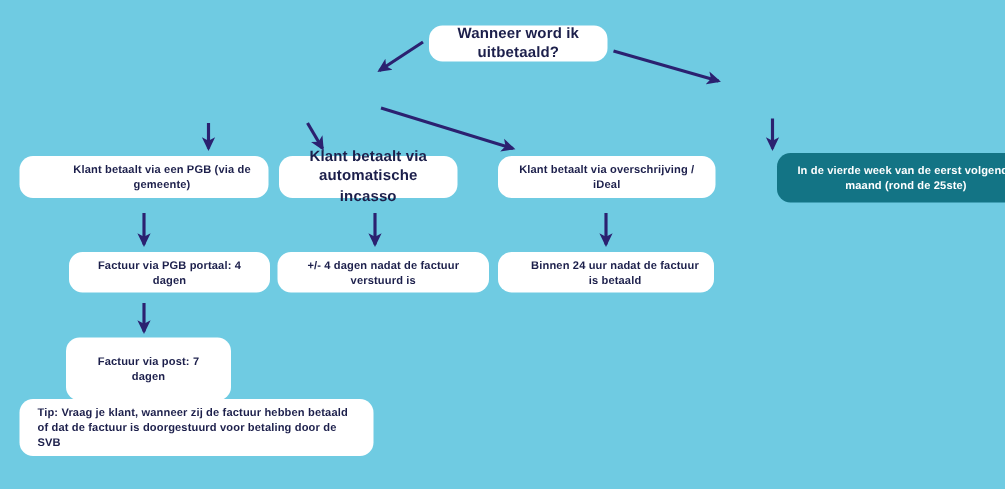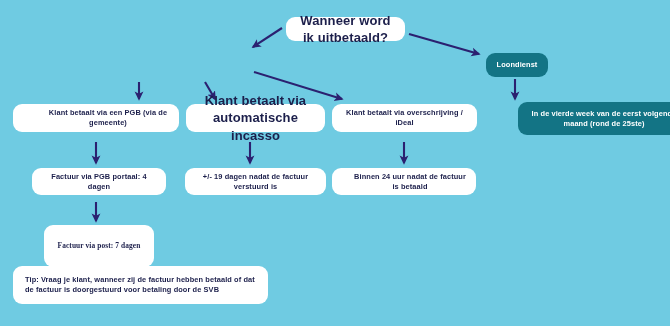--- a/index.html
+++ b/index.html
@@ -45,32 +45,32 @@
   }
   #arrows {
     position: absolute;
     left: 0;
     top: 0;
     width: 670px;
     height: 326px;
     pointer-events: none;
   }
   
-  #n-top      { left: 286px; top: 17px;  width: 119px; height: 24px; font-size: 13px; }
+  #n-top      { left: 286px; top: 17px;  width: 119px; height: 24px; font-size: 10px; }
   #n-regeling { left: 113px; top: 54px;  width: 128px; height: 24px; font-size: 7.4px; }
   #n-loon     { left: 486px; top: 53px;  width: 62px;  height: 24px; font-size: 7.4px; }
   #n-pgb      { left: 13px;  top: 104px; width: 166px; height: 28px; font-size: 7.4px; padding-left: 24px; }
-  #n-incasso  { left: 186px; top: 104px; width: 139px; height: 28px; font-size: 13px; }
+  #n-incasso  { left: 186px; top: 104px; width: 119px; height: 28px; font-size: 10px; }
   #n-overschr { left: 332px; top: 104px; width: 145px; height: 28px; font-size: 7.4px; justify-content: center; }
   #n-loonres  { left: 486px; top: 102px; width: 172px; height: 33px; font-size: 7.4px; margin-left: 32px; }
-  #n-portaal  { left: 32px;  top: 168px; width: 134px; height: 27px; font-size: 7.4px; }
+  #n-portaal  { left: 46px;  top: 168px; width: 134px; height: 27px; font-size: 7.4px; }
   #n-tiendag  { left: 185px; top: 168px; width: 141px; height: 27px; font-size: 7.4px; }
   #n-24uur    { left: 332px; top: 168px; width: 144px; height: 27px; font-size: 7.4px; padding-left: 12px; }
-  #n-post     { left: 44px;  top: 225px; width: 110px; height: 42px; font-size: 7.4px; font-family: Liberation Serif, serif; }
-  #n-tip      { left: 13px;  top: 266px; width: 255px; height: 38px; font-size: 7.4px; }
+  #n-post     { left: 44px;  top: 225px; width: 110px; height: 42px; font-size: 7.4px; }
+  #n-tip      { left: 13px;  top: 266px; width: 236px; height: 38px; font-size: 7.4px; }
   #n-tip .txt { text-align: left; padding: 0 12px; }
 </style>
 </head>
 <body>
 
 <div id="canvas">
 
   <svg id="arrows" viewBox="0 0 670 326" xmlns="http://www.w3.org/2000/svg">
     <defs>
       <marker id="head" markerWidth="5" markerHeight="5" refX="3.6" refY="2.5" orient="auto" markerUnits="strokeWidth">
@@ -97,23 +97,20 @@
     <line x1="404" y1="142" x2="404" y2="163" stroke="#2b2170" stroke-width="2.1" marker-end="url(#head)"></line>
 
     <line x1="96" y1="202" x2="96" y2="221" stroke="#2b2170" stroke-width="2.1" marker-end="url(#head)"></line>
   </svg>
 
   <div id="n-top" class="node white">
     <span class="txt">Wanneer word ik uitbetaald?</span>
   </div>
 
 
-  <div id="n-loon" class="node teal">
-    <span class="txt">Loondienst</span>
-  </div>
 
   <div id="n-pgb" class="node white">
     <span class="txt">Klant betaalt via een PGB (via de gemeente)</span>
   </div>
 
   <div id="n-incasso" class="node white">
     <span class="txt">Klant betaalt via automatische incasso</span>
   </div>
 
   <div id="n-overschr" class="node white">
@@ -122,21 +119,21 @@
 
   <div id="n-loonres" class="node teal">
     <span class="txt">In de vierde week van de eerst volgende maand (rond de 25ste)</span>
   </div>
 
   <div id="n-portaal" class="node white">
     <span class="txt">Factuur via PGB portaal: 4 dagen</span>
   </div>
 
   <div id="n-tiendag" class="node white">
-    <span class="txt">+/- 19 dagen nadat de factuur verstuurd is</span>
+    <span class="txt">+/- 4 dagen nadat de factuur verstuurd is</span>
   </div>
 
   <div id="n-24uur" class="node white">
     <span class="txt">Binnen 24 uur nadat de factuur is betaald</span>
   </div>
 
   <div id="n-post" class="node white">
     <span class="txt">Factuur via post: 7 dagen</span>
   </div>
 

